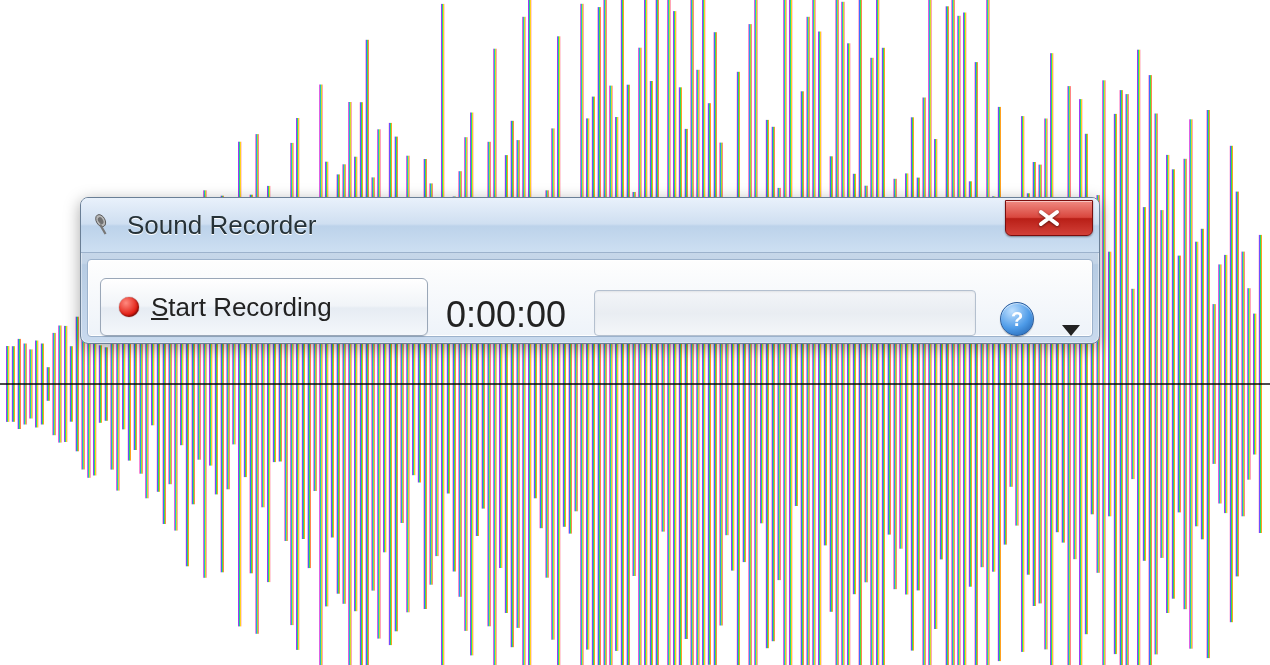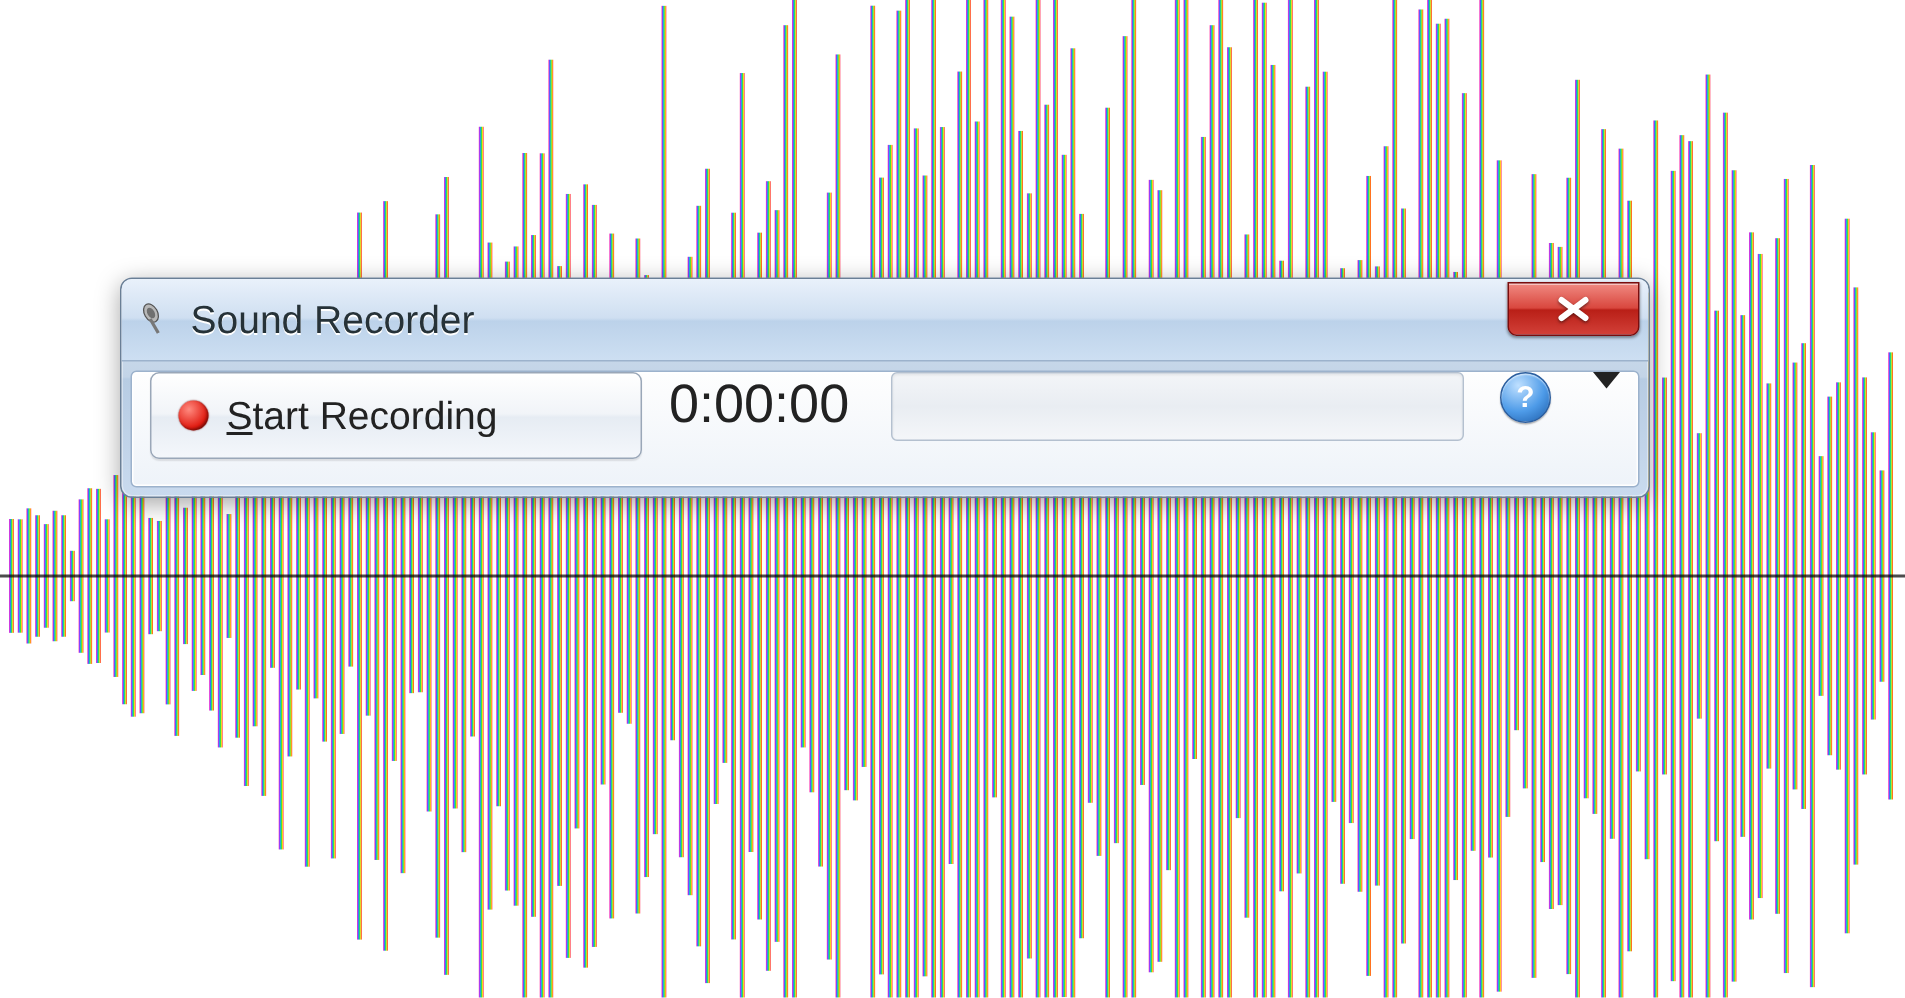--- a/index.html
+++ b/index.html
@@ -20,21 +20,21 @@
     top: 0;
     width: 1270px;
     height: 665px;
     pointer-events: none;
   }
 
   
   .win {
     position: absolute;
     left: 80px;
-    top: 185px;
+    top: 197px;
     width: 1018px;
     border: 1px solid #6a7f96;
     border-radius: 8px;
     box-shadow: 0 4px 16px rgba(0,0,0,.35), 0 0 0 1px rgba(255,255,255,.4) inset;
     background: linear-gradient(#d7e4f2, #c3d4e7 45%, #b7cce3 46%, #c9daee);
     overflow: hidden;
   }
 
   
   .titlebar {
@@ -81,21 +81,21 @@
 
   
   .client {
     margin: 6px;
     height: 76px;
     border: 1px solid #9cb2cc;
     border-radius: 4px;
     background: linear-gradient(#fefefe, #eef3f9);
     box-shadow: inset 0 0 0 1px #fff;
     display: flex;
-    align-items: flex-start;
+    align-items: flex-end;
     padding: 0 12px;
     gap: 18px;
   }
 
   .rec-btn {
     height: 56px;
     min-width: 290px;
     border: 1px solid #9aa7b8;
     border-radius: 6px;
     background: linear-gradient(#ffffff, #f1f4f8 48%, #e6ecf3 52%, #f4f7fb);

